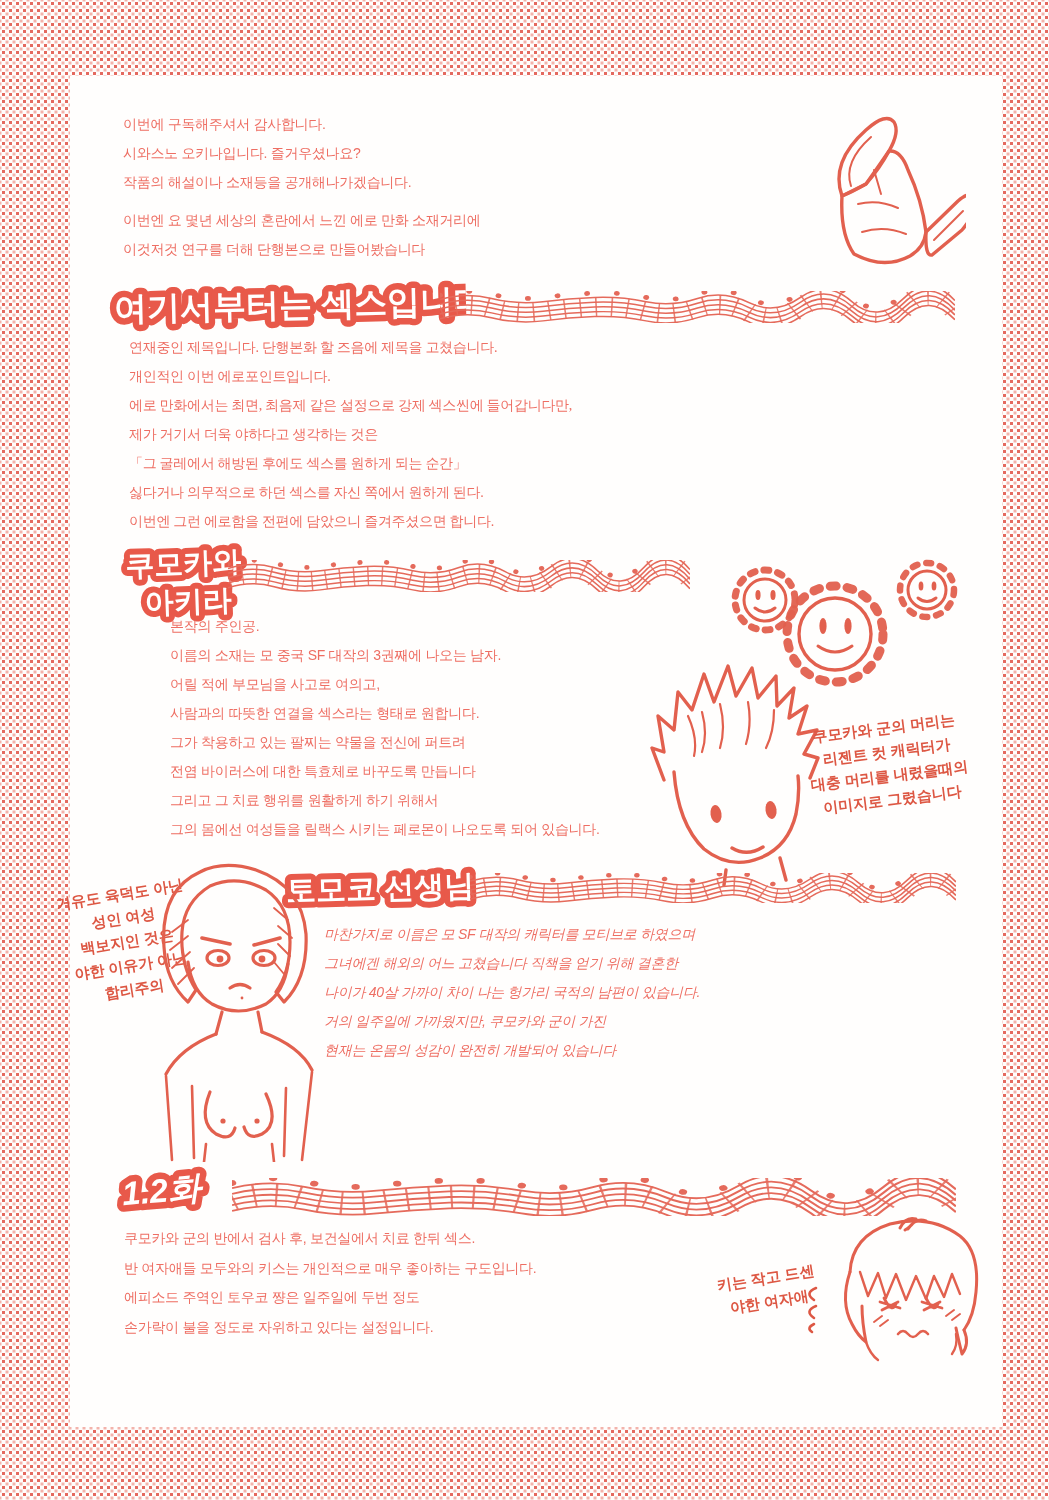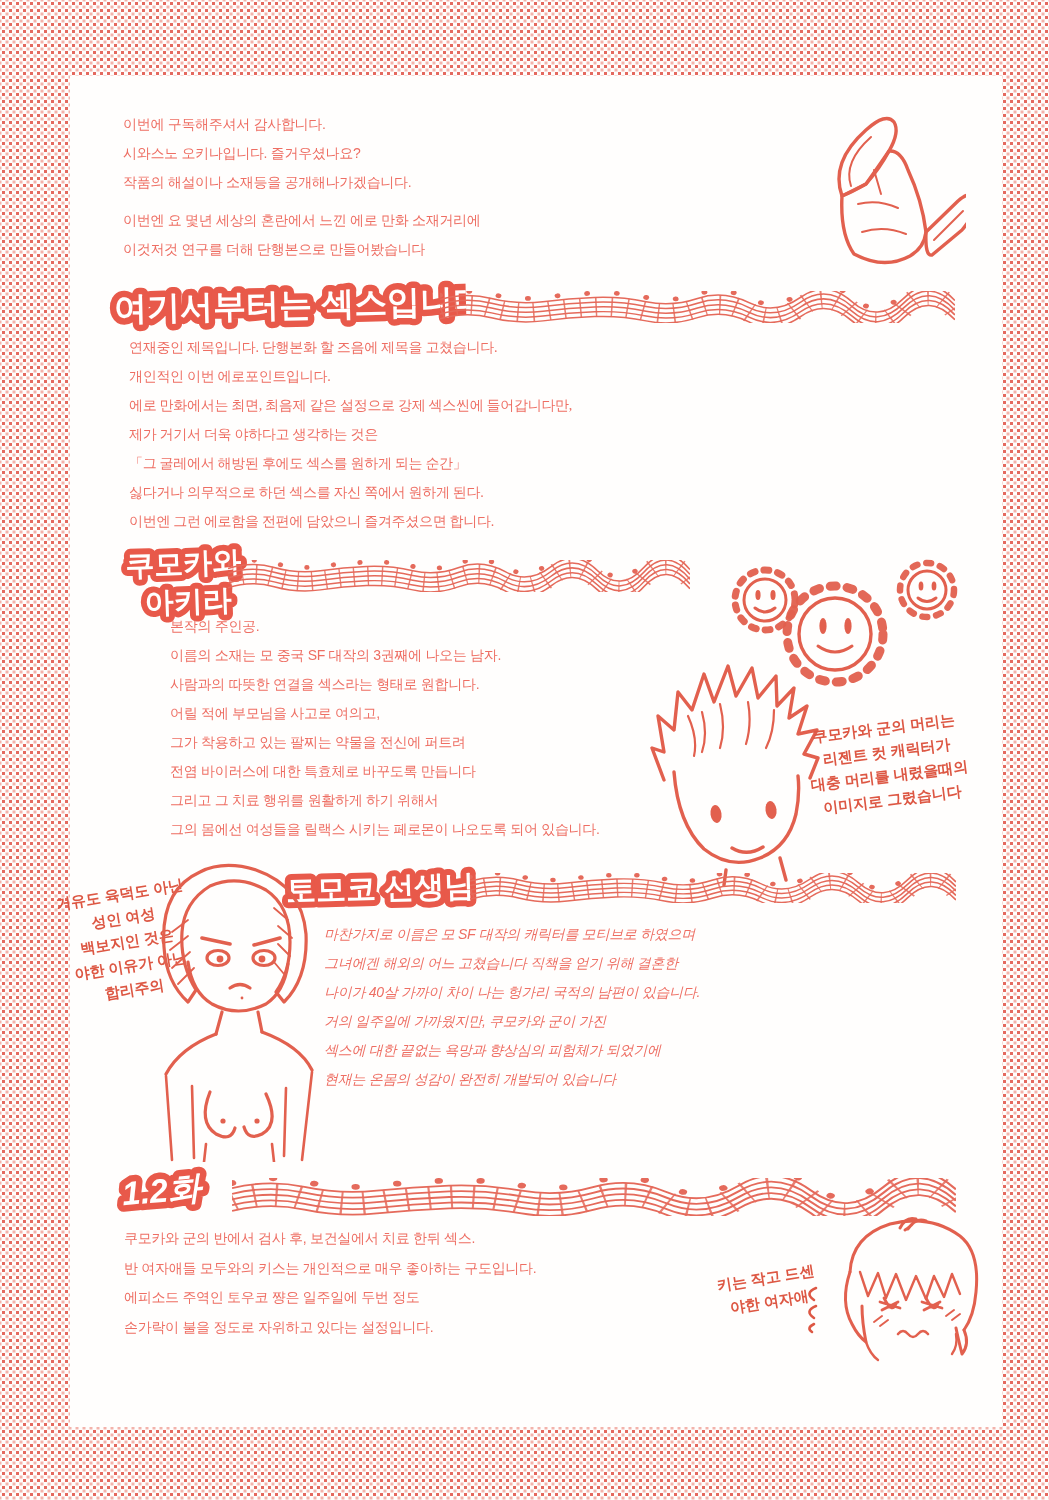--- a/index.html
+++ b/index.html
@@ -111,22 +111,22 @@
     <circle cx="224" cy="56" r="27" stroke-width="6.5" stroke-dasharray="5 9" opacity="0.95"></circle>
     <circle cx="224" cy="56" r="19" stroke-width="3"></circle>
     <ellipse cx="218" cy="52" rx="2.4" ry="4.6" fill="#e2604e" stroke="none"></ellipse>
     <ellipse cx="231" cy="52" rx="2.4" ry="4.6" fill="#e2604e" stroke="none"></ellipse>
     <path d="M215,64 Q224,71 233,64"></path>
   </svg>
 
   <div class="abs bodytext" style="left:133px;top:612px;margin-left:37px;">
     <div>본작의 주인공.</div>
     <div>이름의 소재는 모 중국 SF 대작의 3권째에 나오는 남자.</div>
+    <div>어릴 적에 부모님을 사고로 여의고,</div>
     <div>사람과의 따뜻한 연결을 섹스라는 형태로 원합니다.</div>
-    <div>어릴 적에 부모님을 사고로 여의고,</div>
     <div>그가 착용하고 있는 팔찌는 약물을 전신에 퍼트려</div>
     <div>전염 바이러스에 대한 특효체로 바꾸도록 만듭니다</div>
     <div>그리고 그 치료 행위를 원활하게 하기 위해서</div>
     <div>그의 몸에선 여성들을 릴랙스 시키는 페로몬이 나오도록 되어 있습니다.</div>
   </div>
 
   <svg class="abs doodle" style="left:628px;top:652px;" width="215" height="235" viewBox="0 0 215 235" fill="none" stroke="#e2604e" stroke-width="3.4" stroke-linecap="round" stroke-linejoin="round">
     <path d="M36,128 L24,96 L36,100 L30,64 L46,78 L50,40 L64,58 L76,22 L86,50 L100,14 L108,44 L124,16 L130,46 L148,24 L149,54 L166,36 L161,66 L179,54 L170,82 L189,78 L176,102 L190,106 L182,126"></path>
     <path d="M60,64 Q70,86 66,104 M92,52 Q98,76 92,96 M120,50 Q124,72 118,92 M146,58 Q146,80 138,96 M74,60 Q80,82 74,100" stroke-width="2.2"></path>
     <path d="M46,120 Q50,172 76,197 Q102,218 132,206 Q160,195 168,162 Q172,142 170,124"></path>
@@ -185,21 +185,20 @@
     <circle cx="85" cy="259" r="2.6" fill="#e2604e" stroke="none"></circle>
     <circle cx="119" cy="259" r="2.6" fill="#e2604e" stroke="none"></circle>
     <path d="M68,282 L66,300 M134,282 L136,300" stroke-width="2.6"></path>
   </svg>
 
   <div class="abs bodytext" style="left:324px;top:920px;font-style:italic;">
     <div>마찬가지로 이름은 모 SF 대작의 캐릭터를 모티브로 하였으며</div>
     <div>그녀에겐 해외의 어느 고쳤습니다 직책을 얻기 위해 결혼한</div>
     <div>나이가 40살 가까이 차이 나는 헝가리 국적의 남편이 있습니다.</div>
     <div>거의 일주일에 가까웠지만, 쿠모카와 군이 가진</div>
-    <div>섹스에 대한 끝없는 욕망과 향상심의 피험체가 되었기에</div>
     <div>현재는 온몸의 성감이 완전히 개발되어 있습니다</div>
   </div>
 
   <svg class="abs hdr" style="left:114px;top:1160px;transform:rotate(-5deg);" width="140" height="60">
     <text x="8" y="40" font-size="33" font-style="italic" stroke-width="13" paint-order="stroke">1.2화</text>
   </svg>
   <svg class="abs" style="left:232px;top:1178px;" width="724" height="38" viewBox="0 0 400 30" preserveAspectRatio="none">
     <g stroke="#e56a5b" fill="none">
       <use href="#wv" y="3" stroke-width="1.4"></use>
       <use href="#wv" y="7.5" stroke-width="1.4"></use>

